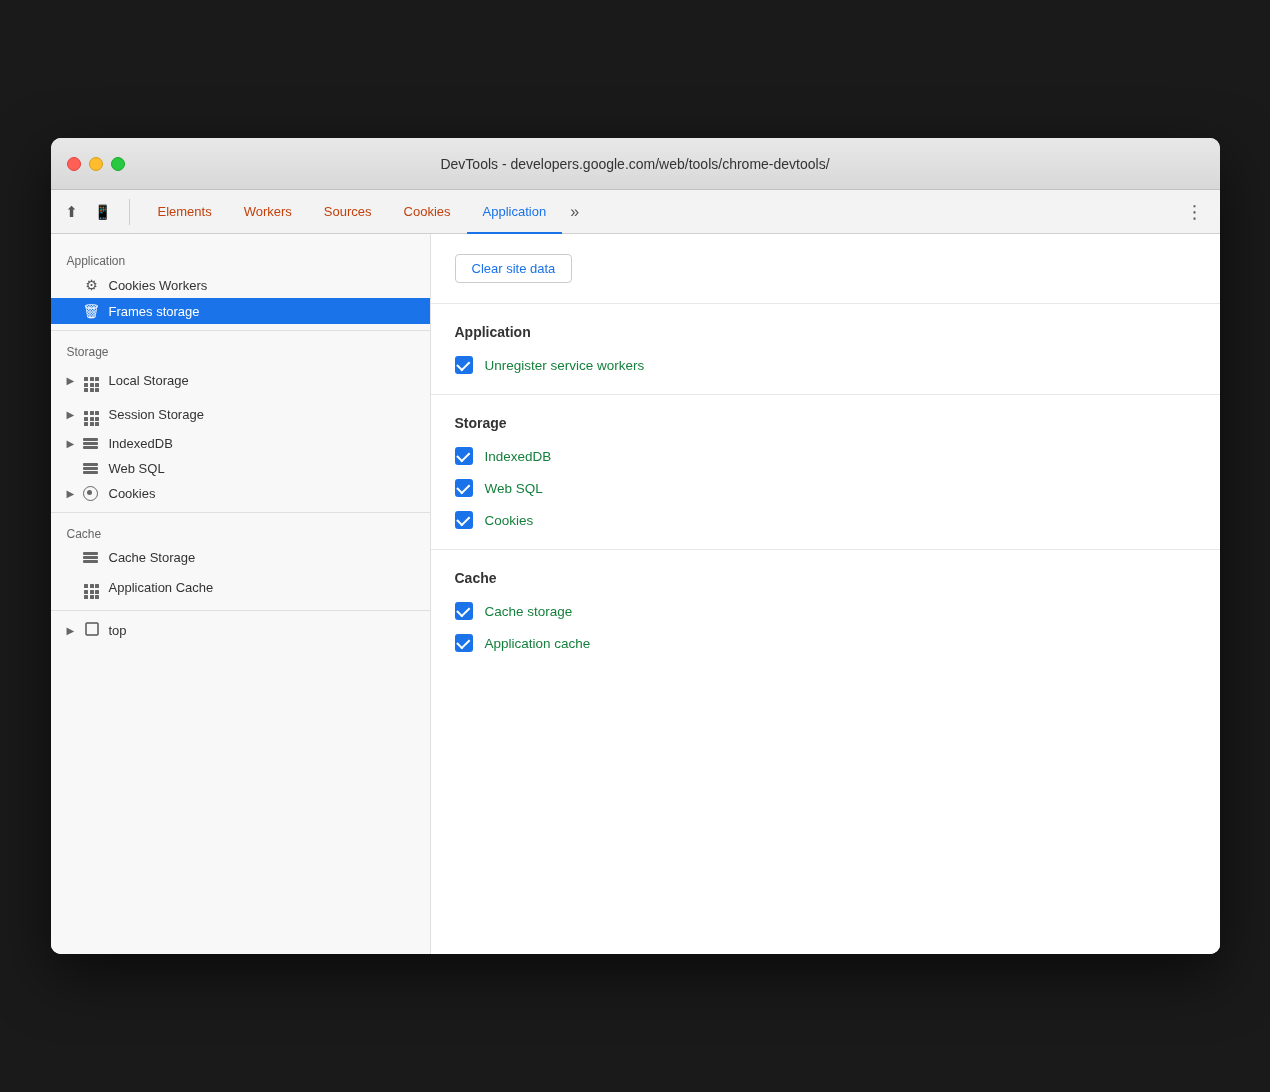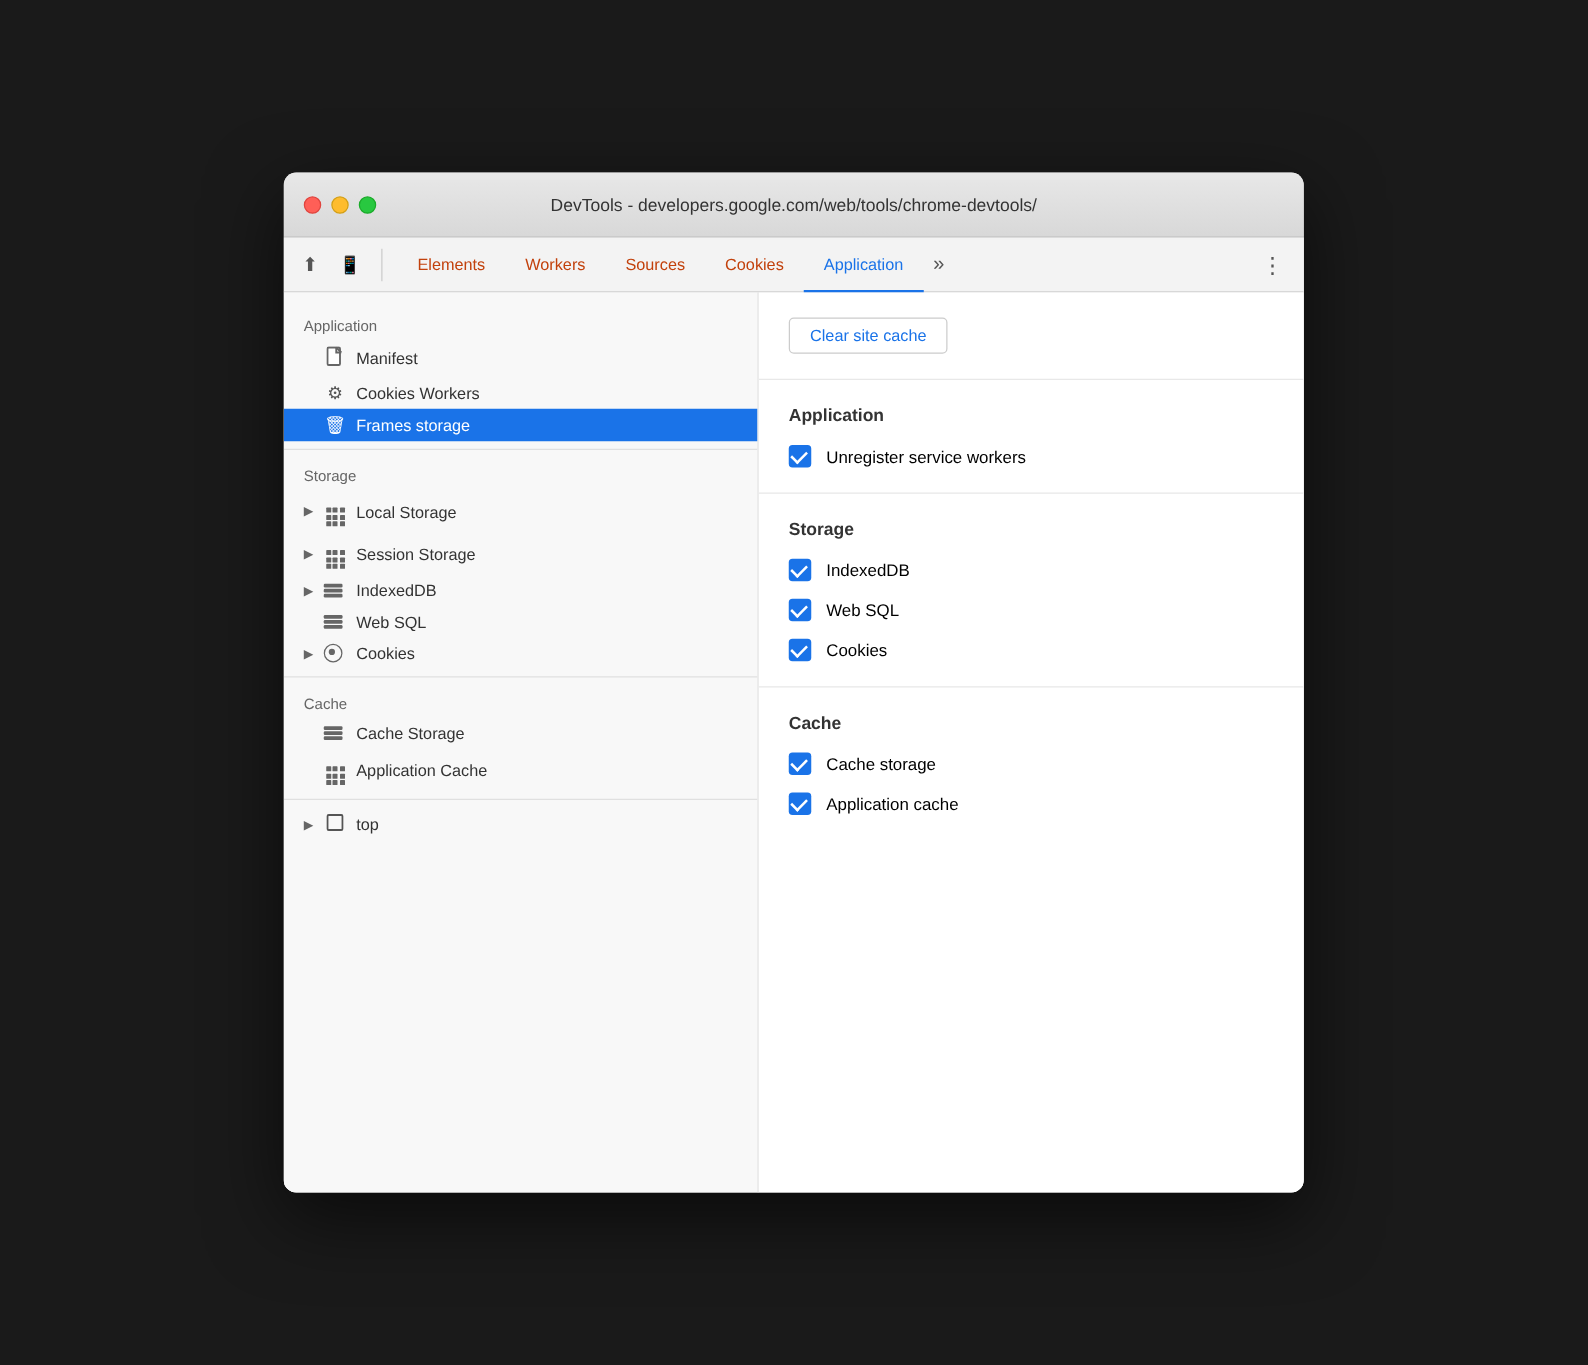--- a/index.html
+++ b/index.html
@@ -5,21 +5,21 @@
     * { box-sizing: border-box; margin: 0; padding: 0; }
     body {
       background: #1a1a1a;
       display: flex;
       justify-content: center;
       align-items: center;
       min-height: 100vh;
       font-family: -apple-system, BlinkMacSystemFont, 'Helvetica Neue', Arial, sans-serif;
     }
     .window {
-      width: 816px;
+      width: 1169px;
       background: #f0f0f0;
       border-radius: 10px;
       box-shadow: 0 20px 60px rgba(0,0,0,0.6);
       overflow: hidden;
     }
     .titlebar {
       background: linear-gradient(to bottom, #e8e8e8, #d8d8d8);
       height: 52px;
       display: flex;
       align-items: center;
@@ -195,21 +195,21 @@
       font-size: 14px;
       font-weight: 600;
       color: #333;
       margin-bottom: 16px;
     }
     .checkbox-item {
       display: flex;
       align-items: center;
       margin-bottom: 14px;
       font-size: 13.5px;
-      color: #000000;
+      color: #15803d;
       cursor: pointer;
     }
     .checkbox-item:last-child { margin-bottom: 0; }
     .checkbox {
       width: 18px;
       height: 18px;
       background: #1a73e8;
       border-radius: 3px;
       margin-right: 12px;
       display: flex;
@@ -311,31 +311,20 @@
       </div>
       <div class="tab-more">⋮</div>
     </div>
 
     <div class="main-content">
 
       <div class="sidebar">
 
         <div class="sidebar-section-label">Application</div>
 
-        <div class="sidebar-item">
-          <span class="expand-arrow"> </span>
-          <span class="item-icon">
-            <svg width="14" height="16" viewBox="0 0 14 16" fill="none">
-              <rect x="1" y="1" width="10" height="14" rx="1" stroke="#666" stroke-width="1.5" fill="white"></rect>
-              <path d="M8 1 L8 5 L12 5" stroke="#666" stroke-width="1.5" fill="none"></path>
-              <path d="M8 1 L12 5" stroke="#666" stroke-width="1.5"></path>
-            </svg>
-          </span>
-          <span>Manifest</span>
-        </div>
 
         <div class="sidebar-item">
           <span class="expand-arrow"> </span>
           <span class="item-icon">⚙</span>
           <span>Cookies Workers</span>
         </div>
 
         <div class="sidebar-item active">
           <span class="expand-arrow" style="color:white;"> </span>
           <span class="item-icon" style="color:white;">🗑</span>
@@ -459,21 +448,21 @@
             </svg>
           </span>
           <span>top</span>
         </div>
 
       </div>
 
       <div class="content-panel">
 
         <div class="clear-site-data-section">
-          <button class="clear-site-btn">Clear site cache</button>
+          <button class="clear-site-btn">Clear site data</button>
         </div>
 
         <div class="content-section">
           <div class="content-section-title">Application</div>
           <div class="checkbox-item">
             <div class="checkbox"></div>
             <span>Unregister service workers</span>
           </div>
         </div>
 

